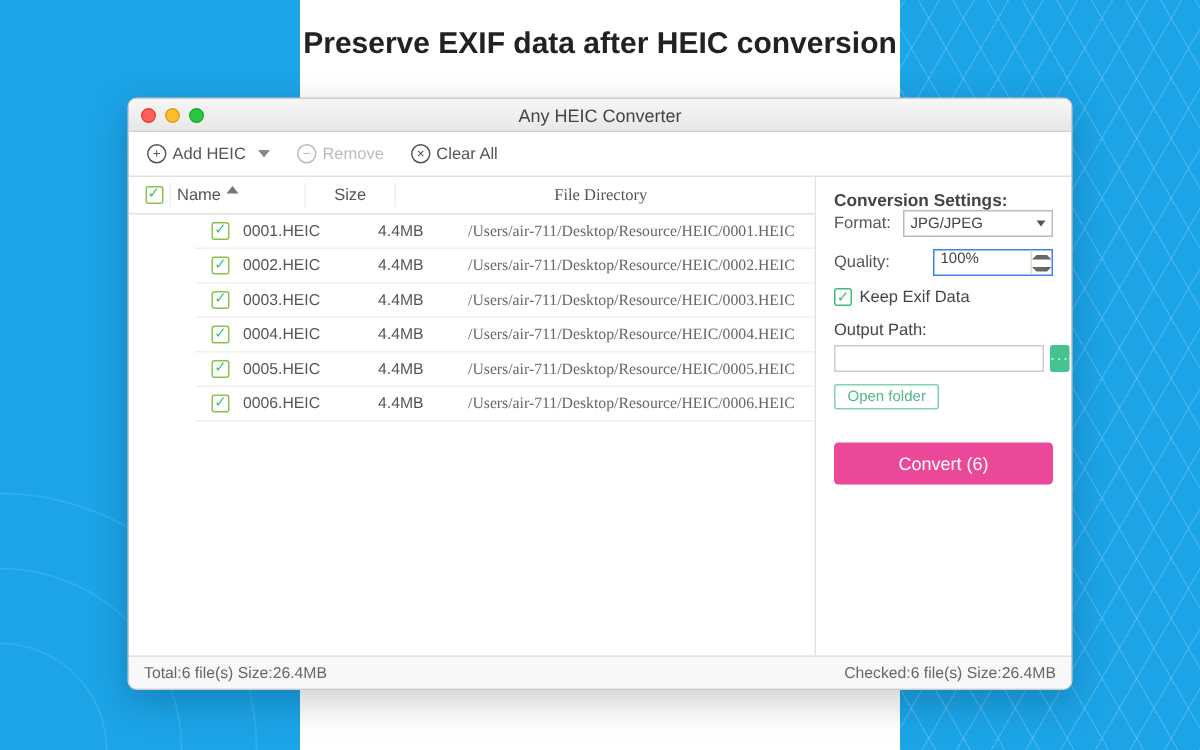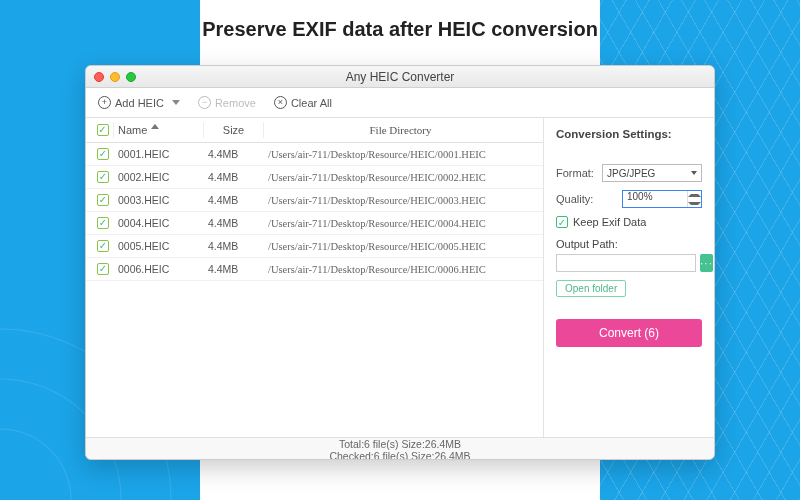--- a/index.html
+++ b/index.html
@@ -30,50 +30,50 @@
 .caret-down { width:0;height:0;border-left:4px solid transparent;border-right:4px solid transparent;border-top:5px solid #888;margin-left:4px; }
 .body { flex:1; display:flex; background:#fff; overflow:hidden; }
 .table-wrap { flex:1; display:flex; flex-direction:column; border-right:1px solid #e4e4e4; }
 .thead { display:flex; background:#fff; border-bottom:1px solid #e0e0e0; padding:4px 6px; color:#555; font-size:11px; }
 .thead > div { border-right:1px solid #eee; padding:2px 4px; }
 .thead > div:last-child { border-right:none; }
 .col-ck{width:22px;display:flex;align-items:center;justify-content:center;}
 .col-name{width:90px;display:flex;gap:4px;}
 .col-size{width:60px;text-align:center;}
 .col-dir{flex:1;text-align:center;font-family:Liberation Serif, serif;}
-.rows{flex:1;overflow:auto;}
+.rows{flex:1;overflow:auto;margin-left:44px;}
 .row{display:flex;align-items:center;padding:5px 6px;border-bottom:1px solid #f0f0f0;color:#555;font-size:10.5px;}
 .row > div{padding:0 4px;}
 .row .col-dir{text-align:left;color:#666;white-space:nowrap;overflow:hidden;text-overflow:ellipsis;}
 .row .col-name{text-align:left;}
 .row .col-size{text-align:left;}
 .ck { width:12px;height:12px;border:1px solid #8bc34a;border-radius:2px;display:inline-flex;align-items:center;justify-content:center;color:#3cbf7a;font-size:10px;line-height:1; background:#fff;}
 .ck::after{content:"✓";}
 .sort-arrow{width:0;height:0;border-left:4px solid transparent;border-right:4px solid transparent;border-bottom:5px solid #777;display:inline-block;}
 .sidebar{width:170px;padding:10px 12px;font-size:11px;color:#444;background:#fff;}
-.sidebar h4{font-size:11.5px;font-weight:600;margin-bottom:24px;}
+.sidebar h4{font-size:11.5px;font-weight:600;margin-bottom:0;}
 .frow{display:flex;align-items:center;justify-content:space-between;margin-bottom:8px;}
 .frow label{color:#555;}
 .select{width:100px;height:18px;border:1px solid #bbb;background:#fff;font-size:10px;padding:0 4px;display:flex;align-items:center;justify-content:space-between;}
 .select .car{width:0;height:0;border-left:3px solid transparent;border-right:3px solid transparent;border-top:4px solid #555;}
 .numbox{width:80px;height:18px;border:1px solid #3b82f6;background:#fff;display:flex;align-items:flex-start;}
 .numbox span{flex:1;font-size:10px;padding-left:4px;}
 .numbox .spin{width:14px;height:100%;border-left:1px solid #ddd;display:flex;flex-direction:column;}
 .numbox .spin div{flex:1;display:flex;align-items:center;justify-content:center;}
 .numbox .spin .up{width:0;height:0;border-left:3px solid transparent;border-right:3px solid transparent;border-bottom:3px solid #666;}
 .numbox .spin .dn{width:0;height:0;border-left:3px solid transparent;border-right:3px solid transparent;border-top:3px solid #666;}
 .kce{display:flex;align-items:center;gap:5px;margin:6px 0 10px;}
 .kce .ck2{width:12px;height:12px;border:1px solid #3cbf7a;border-radius:2px;display:inline-flex;align-items:center;justify-content:center;color:#3cbf7a;font-size:10px;}
 .kce .ck2::after{content:"✓";}
 .opath{display:flex;align-items:center;gap:4px;margin-bottom:8px;}
 .opath input{flex:1;height:18px;border:1px solid #ccc;font-size:10px;padding:0 3px;}
 .opath .browse{width:22px;height:18px;background:#45c28f;color:#fff;border-radius:2px;display:flex;align-items:center;justify-content:center;font-size:10px;letter-spacing:1px;}
 .openf{display:inline-block;border:1px solid #7ed4ad;color:#4fb88b;font-size:10px;padding:2px 8px;border-radius:2px;cursor:pointer;}
 .convert{margin-top:22px;width:100%;height:28px;background:#ec4899;color:#fff;border:none;border-radius:3px;font-size:12px;cursor:pointer;}
-.status{height:22px;border-top:1px solid #e0e0e0;background:#f8f8f8;display:flex;align-items:center;justify-content:space-between;padding:0 10px;font-size:10.5px;color:#666;flex-direction:column;}
+.status{height:22px;border-top:1px solid #e0e0e0;background:#f8f8f8;display:flex;align-items:center;justify-content:space-between;padding:0 10px;font-size:10.5px;color:#666;}
 </style>
 </head>
 <body>
 
 <div class="bg-left"></div>
 <div class="bg-right"></div>
 
 <div class="headline">Preserve EXIF data after HEIC conversion</div>
 
 <div class="window">

